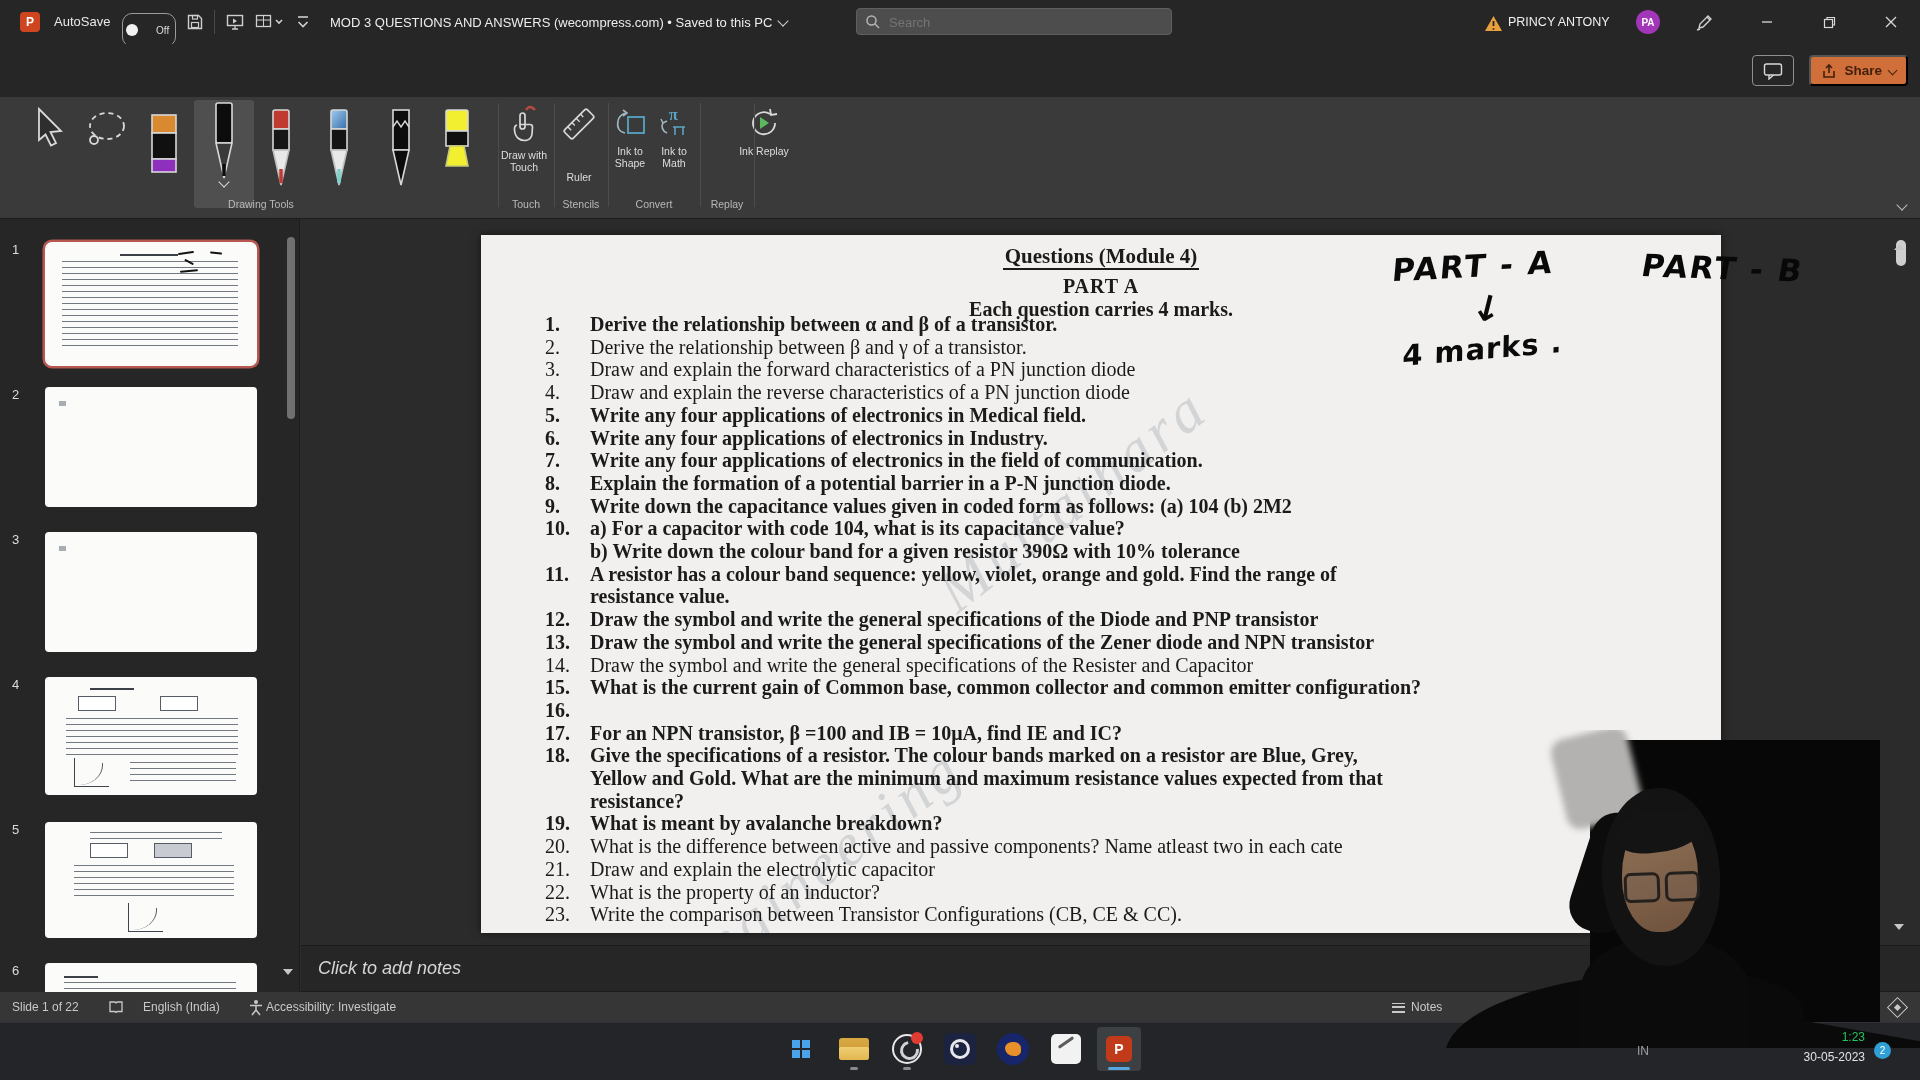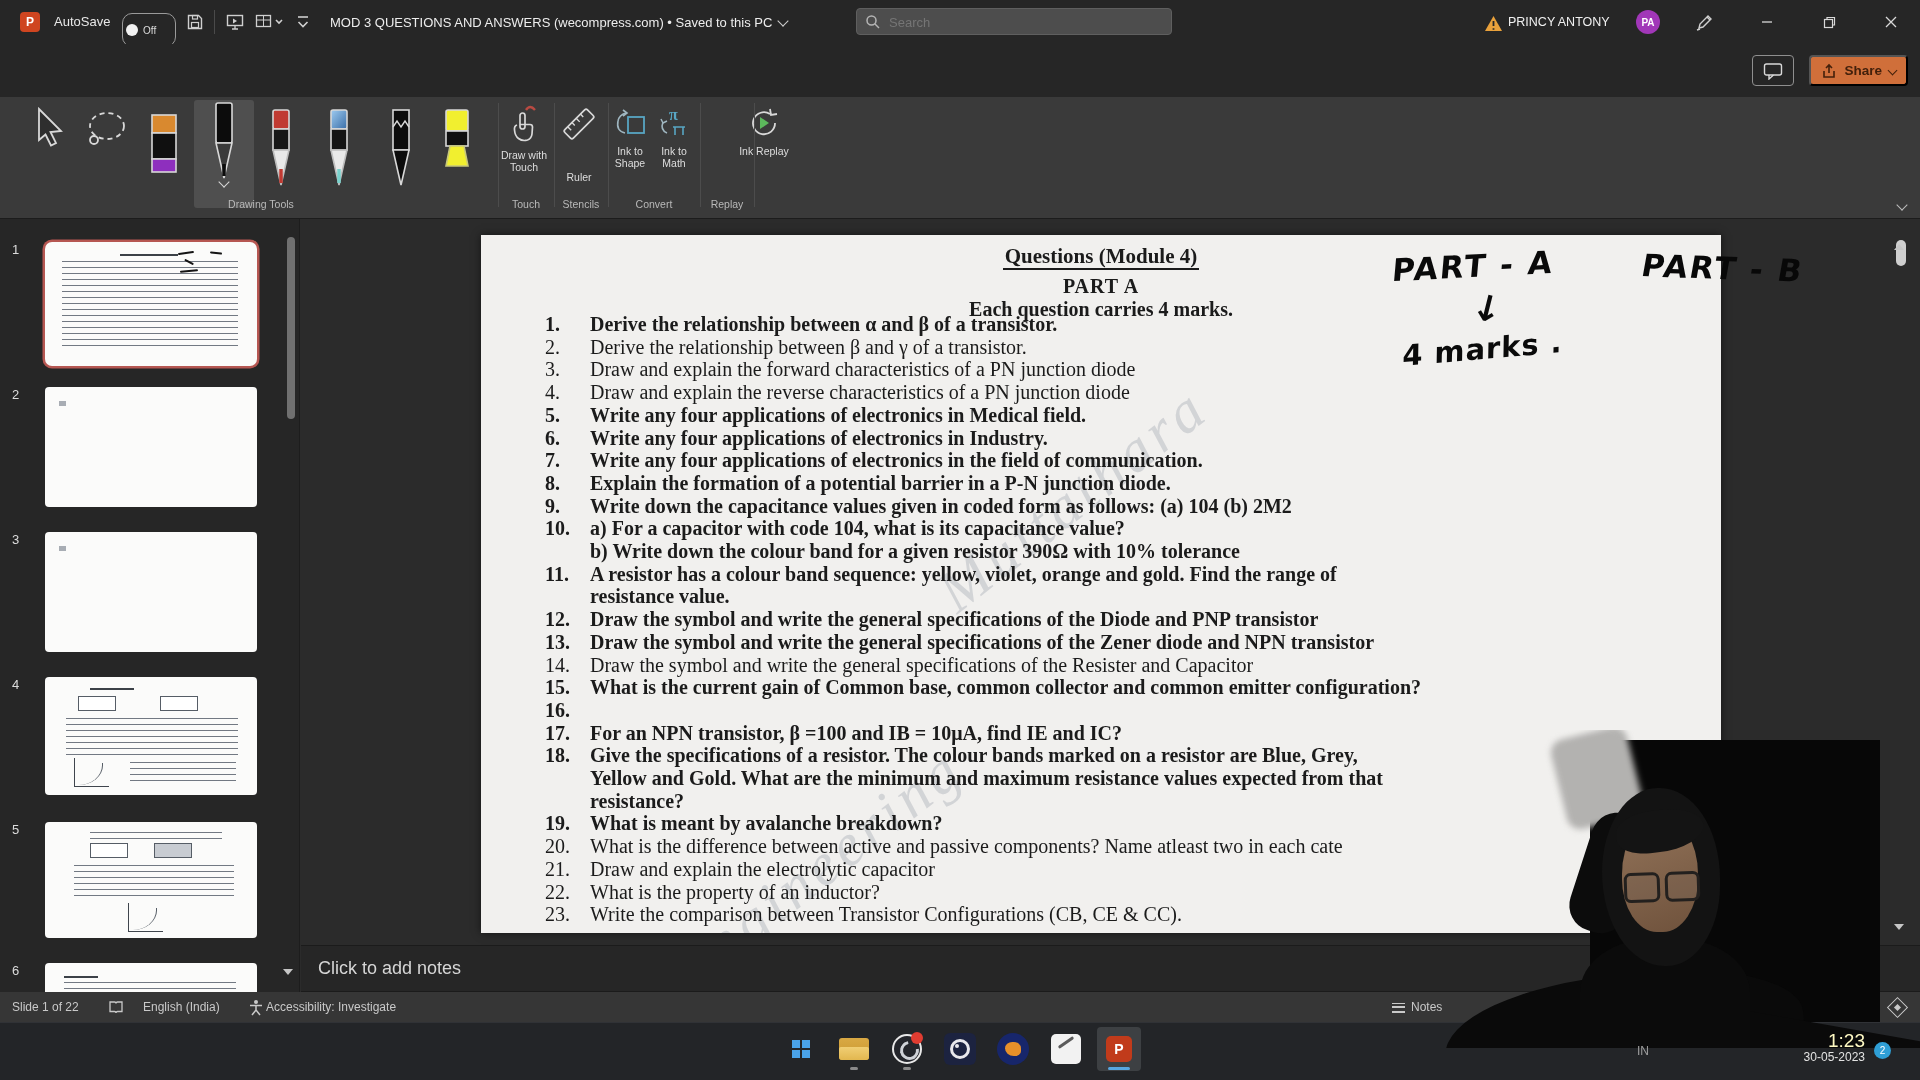--- a/index.html
+++ b/index.html
@@ -5,21 +5,21 @@
   html,body{margin:0;padding:0;background:#111;}
   .screen{position:relative;width:1920px;height:1080px;background:#2b2b2b;overflow:hidden;
           font-family:"Liberation Sans",sans-serif;color:#e6e6e6;-webkit-font-smoothing:antialiased;}
 
   
   .titlebar{position:absolute;left:0;top:0;right:0;height:44px;background:#262626;}
   .tb-logo{position:absolute;left:20px;top:12px;width:20px;height:20px;background:#cf4520;border-radius:4px;
            display:grid;place-items:center;font-size:12px;font-weight:bold;color:#fff;}
   .tb-autosave{position:absolute;left:54px;top:0;height:44px;line-height:44px;font-size:13px;color:#e8e8e8;}
   .tb-toggle{position:absolute;left:122px;top:13px;width:54px;height:32px;border:1px solid #9a9a9a;border-radius:10px;
-             display:flex;align-items:center;gap:5px;padding:16px 3px;box-sizing:border-box;}
+             display:flex;align-items:center;gap:18px;padding:16px 3px;box-sizing:border-box;}
   .tb-knob{width:12px;height:12px;border-radius:50%;background:#f2f2f2;}
   .tb-off{font-size:10px;color:#dcdcdc;}
   .tb-sep{position:absolute;left:214px;top:10px;width:1px;height:24px;background:#4a4a4a;}
   .tb-icon{position:absolute;top:12px;width:22px;height:20px;display:grid;place-items:center;}
   .tb-title{position:absolute;left:330px;top:0;height:44px;display:flex;align-items:center;gap:7px;
             font-size:13px;color:#ededed;white-space:nowrap;}
   .chev{width:7px;height:7px;border-right:1.6px solid #cfcfcf;border-bottom:1.6px solid #cfcfcf;
         transform:rotate(45deg);display:inline-block;}
   .tb-search{position:absolute;left:856px;top:8px;width:316px;height:27px;background:#4d4d4d;border:1px solid #5f5f5f;
              border-radius:4px;box-sizing:border-box;}
@@ -105,21 +105,21 @@
   .vscroll{position:absolute;z-index:20;}
   .tri{width:0;height:0;border-left:5px solid transparent;border-right:5px solid transparent;}
   .tri.up{border-bottom:6px solid #c6c6c6;}
   .tri.down{border-top:6px solid #c6c6c6;}
   .vs-thumb{position:absolute;left:1896px;top:240px;width:10px;height:26px;background:#cfcfcf;border-radius:5px;}
   .dbl{position:absolute;display:flex;flex-direction:column;gap:2px;align-items:center;}
 
   
   .notesbar{position:absolute;left:301px;top:945px;right:0;height:47px;background:#262626;
             border-top:1px solid #1b1b1b;border-bottom:1px solid #1b1b1b;box-sizing:border-box;}
-  .notes-text{position:absolute;left:17px;top:12px;font-size:18px;color:#d6d6d6;}
+  .notes-text{position:absolute;left:17px;top:12px;font-size:18px;color:#d6d6d6;font-style:italic;}
   .statusbar{position:absolute;left:0;top:992px;right:0;height:30px;background:#363636;font-size:12px;color:#c9c9c9;}
   .sb{position:absolute;top:0;height:30px;display:flex;align-items:center;gap:6px;}
   .notes-lines{width:13px;height:10px;border-bottom:2px solid #c9c9c9;position:relative;}
   .notes-lines::before{content:"";position:absolute;left:0;right:0;top:2px;height:6px;
     background:repeating-linear-gradient(to bottom,#c9c9c9 0 1.4px,transparent 1.4px 3.2px);}
   .fit-icon{width:13px;height:13px;border:1.4px solid #c9c9c9;transform:rotate(45deg);display:grid;place-items:center;}
   .fit-icon i{width:5px;height:5px;background:#c9c9c9;display:block;}
 
   
   .taskbar{position:absolute;left:0;top:1022px;right:0;height:58px;background:#232528;border-top:1px solid #303236;box-sizing:border-box;}
@@ -138,21 +138,21 @@
   .obs-dot{position:absolute;right:-3px;top:-4px;width:12px;height:12px;border-radius:50%;background:#e03c31;}
   .camapp{width:32px;height:32px;border-radius:6px;background:#1c2340;display:grid;place-items:center;}
   .camapp i{width:14px;height:14px;border:3px solid #e8e8ec;border-radius:50%;display:block;position:relative;}
   .camapp i::after{content:"";position:absolute;left:2px;top:2px;width:4px;height:4px;border-radius:50%;background:#e8e8ec;}
   .media{width:32px;height:32px;border-radius:50%;background:#17266b;display:grid;place-items:center;}
   .media i{width:16px;height:14px;border-radius:50% 50% 40% 60%;background:#e8902a;display:block;}
   .wboard{width:30px;height:30px;border-radius:5px;background:#f2f2f2;position:relative;}
   .wboard::after{content:"";position:absolute;left:6px;top:7px;width:18px;height:3px;background:#5b5b5b;transform:rotate(-35deg);border-radius:2px;}
   .ppt-logo{width:26px;height:26px;border-radius:5px;background:#c13b1b;display:grid;place-items:center;
             color:#fff;font-weight:bold;font-size:14px;}
-  .tray-time{position:absolute;left:1807px;top:1030px;width:58px;text-align:right;font-size:19px;color:#fef9c3;z-index:65;}
+  .tray-time{position:absolute;left:1807px;top:1030px;width:58px;text-align:right;font-size:12px;color:#22c55e;z-index:65;}
   .tray-date{position:absolute;left:1793px;top:1050px;width:72px;text-align:right;font-size:12px;color:#e3e3e3;z-index:65;}
   .tray-lang{position:absolute;left:1637px;top:1044px;font-size:12px;color:#9f9f9f;z-index:65;}
   .tray-badge{position:absolute;left:1874px;top:1042px;width:17px;height:17px;border-radius:50%;background:#2f9fd6;
               display:grid;place-items:center;font-size:10px;color:#fff;z-index:65;}
 
   
   .webcam{position:absolute;left:1430px;top:730px;width:490px;height:318px;z-index:60;overflow:hidden;pointer-events:none;}
   .wc-black{position:absolute;left:160px;top:10px;right:40px;bottom:26px;background:#070707;}
   .wc-object{position:absolute;left:128px;top:2px;width:78px;height:92px;background:#b3b2b0;border-radius:14px;
              filter:blur(3px);transform:rotate(-14deg);}

